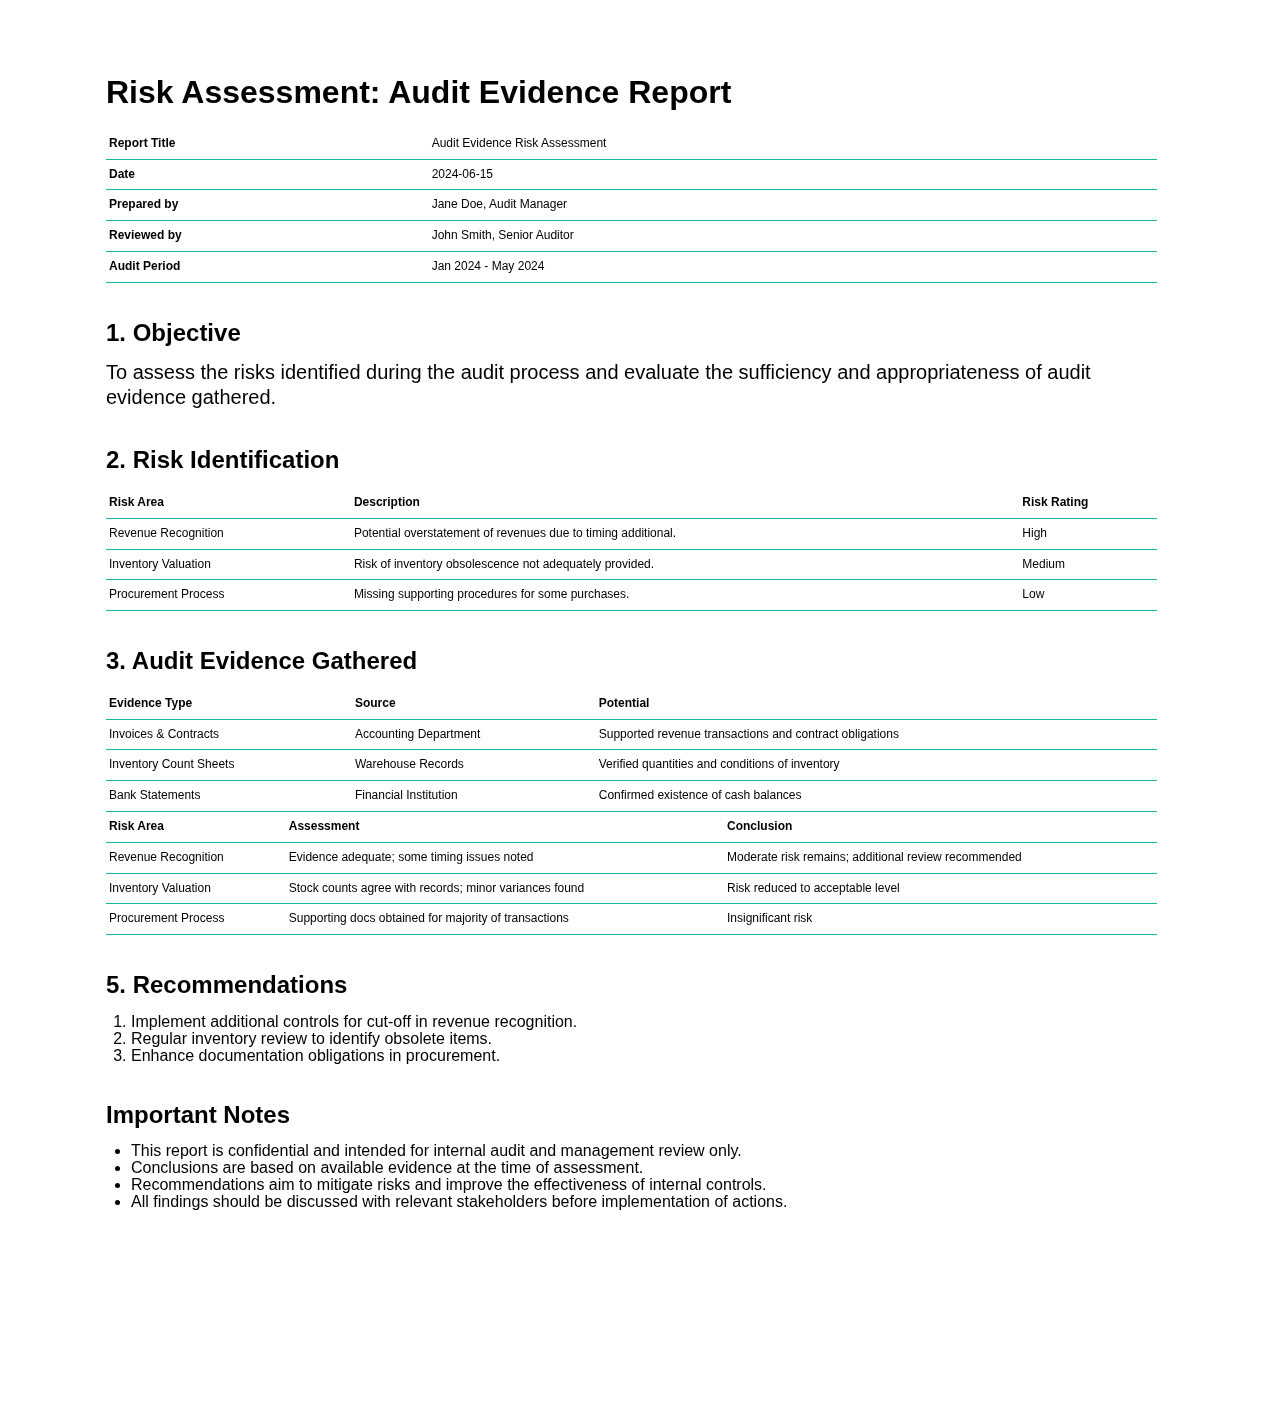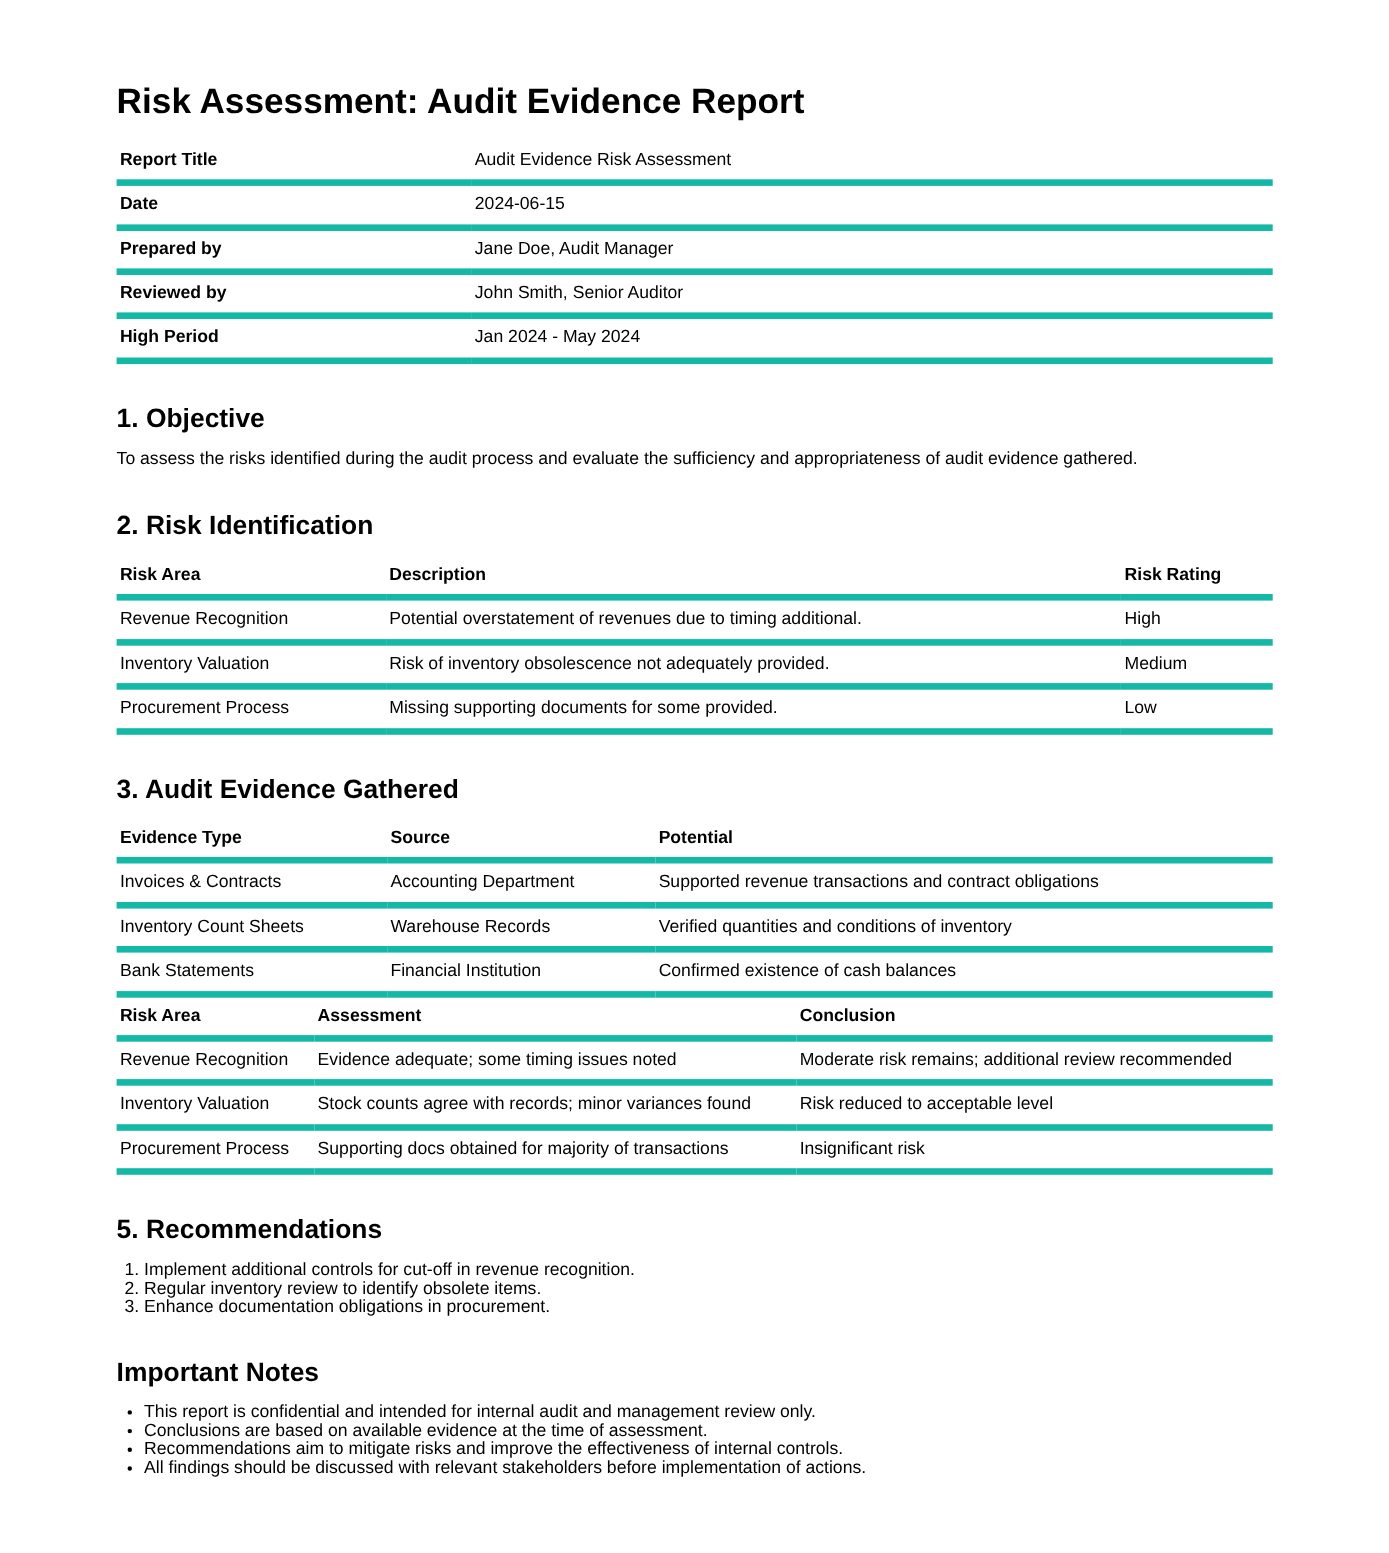--- a/index.html
+++ b/index.html
@@ -26,32 +26,32 @@
     margin: 74px 0 0 0;
   }
   h2 {
     font-size: 24px;
     font-weight: bold;
     line-height: 1.15;
     margin: 36px 0 14px 0;
   }
   p.body-text {
     margin: 12px 0 0 0;
-    font-size: 16px;
+    font-size: 20px;
     line-height: 1.25;
   }
   table {
     width: 100%;
     border-collapse: collapse;
     table-layout: fixed;
   }
   th, td {
-    border-bottom: 6px solid #14b8a6;
+    border-bottom: 1px solid #14b8a6;
     padding: 8px 10px 8px 3px;
-    font-size: 16px;
+    font-size: 12px;
     line-height: 1.15;
     text-align: left;
     vertical-align: top;
   }
   th { font-weight: bold; }
   table.meta { margin-top: 18px; }
   table.meta td.label { font-weight: bold; }
   
   table.meta col.c1 { width: 30.7%; }
   table.meta col.c2 { width: 69.3%; }
@@ -98,21 +98,21 @@
       </tr>
       <tr>
         <td class="label">Prepared by</td>
         <td>Jane Doe, Audit Manager</td>
       </tr>
       <tr>
         <td class="label">Reviewed by</td>
         <td>John Smith, Senior Auditor</td>
       </tr>
       <tr>
-        <td class="label">High Period</td>
+        <td class="label">Audit Period</td>
         <td>Jan 2024 - May 2024</td>
       </tr>
     </tbody>
   </table>
 
   <h2>1. Objective</h2>
   <p class="body-text">To assess the risks identified during the audit process and evaluate the sufficiency and appropriateness of audit evidence gathered.</p>
 
   <h2>2. Risk Identification</h2>
   <table class="t-risk-id">
@@ -134,21 +134,21 @@
         <td>Potential overstatement of revenues due to timing additional.</td>
         <td>High</td>
       </tr>
       <tr>
         <td>Inventory Valuation</td>
         <td>Risk of inventory obsolescence not adequately provided.</td>
         <td>Medium</td>
       </tr>
       <tr>
         <td>Procurement Process</td>
-        <td>Missing supporting documents for some provided.</td>
+        <td>Missing supporting procedures for some purchases.</td>
         <td>Low</td>
       </tr>
     </tbody>
   </table>
 
   <h2>3. Audit Evidence Gathered</h2>
   <table class="t-evidence">
     <colgroup>
         <col class="c1">
         <col class="c2">

